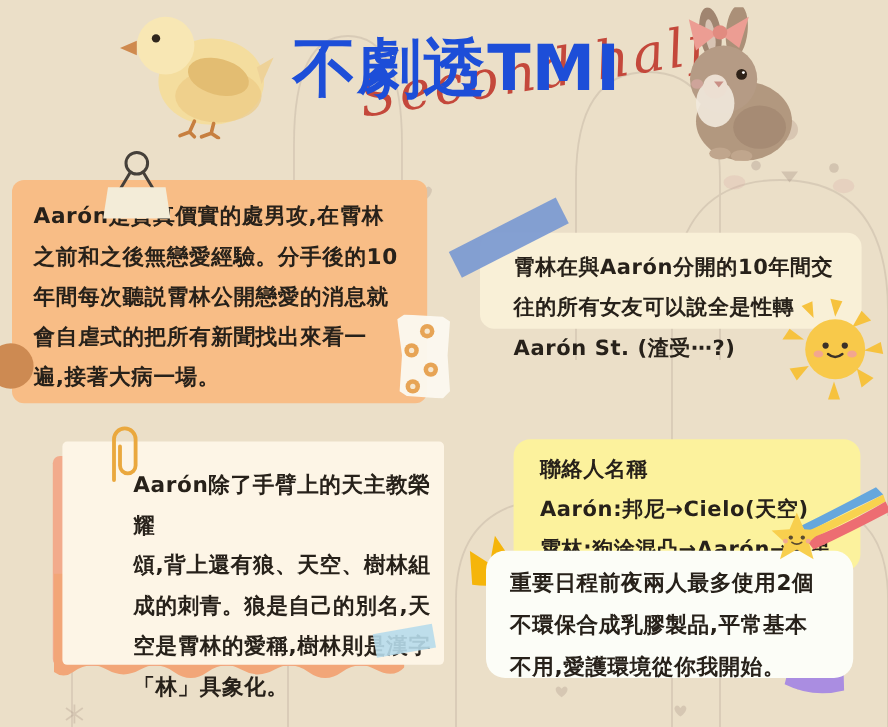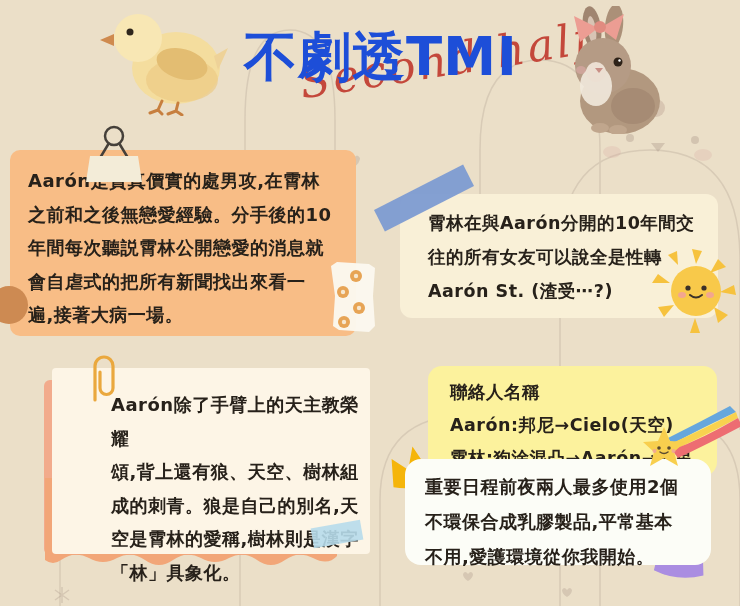--- a/index.html
+++ b/index.html
@@ -3,21 +3,21 @@
 <meta charset="utf-8">
 <style>
   html,body{margin:0;padding:0;}
   body{font-family:"DejaVu Sans",sans-serif;}
   #stage{position:relative;width:740px;height:606px;background:#ebdfc8;overflow:hidden;}
   .abs{position:absolute;}
   .card-text{white-space:pre-line;font-weight:700;color:#27211a;}
   
   .card1{left:10px;top:150px;width:346px;height:186px;background:#f8bd86;border-radius:10px;z-index:2;}
   .card1 .card-text{margin:14px 0 0 18px;font-size:18px;line-height:33.5px;letter-spacing:0.5px;}
-  .card2{left:400px;top:194px;width:318px;height:124px;background:#f9f0d7;border-radius:12px;z-index:2;}
+  .card2{left:400px;top:194px;width:318px;height:80px;background:#f9f0d7;border-radius:12px;z-index:2;}
   .card2 .card-text{margin:12px 0 0 28px;font-size:17.5px;line-height:34px;letter-spacing:0.5px;}
   .card3{left:428px;top:322px;width:289px;height:110px;background:#fcf29d;border-radius:14px;z-index:2;margin-top:44px;}
   .card3 .card-text{margin:10px 0 0 22px;font-size:17.5px;line-height:33px;letter-spacing:0.5px;}
   .card4{left:52px;top:368px;width:271px;height:186px;background:#fdf5e6;border-radius:4px;z-index:2;padding-left:47px;}
   .card4 .card-text{margin:20px 0 0 12px;font-size:18px;line-height:33.5px;letter-spacing:0.5px;}
   .card5{left:405px;top:459px;width:306px;height:106px;background:#fcfdf7;border-radius:16px;z-index:2;}
   .card5 .card-text{margin:10px 0 12px 20px;font-size:18px;line-height:35px;letter-spacing:0.5px;}
   .card4-back{left:44px;top:380px;width:290px;height:175px;background:#f2ab8c;border-radius:6px;z-index:1;}
   
   .title-main{left:244px;top:22px;font-size:53px;font-weight:900;color:#1d4ed8;letter-spacing:1px;z-index:4;}

